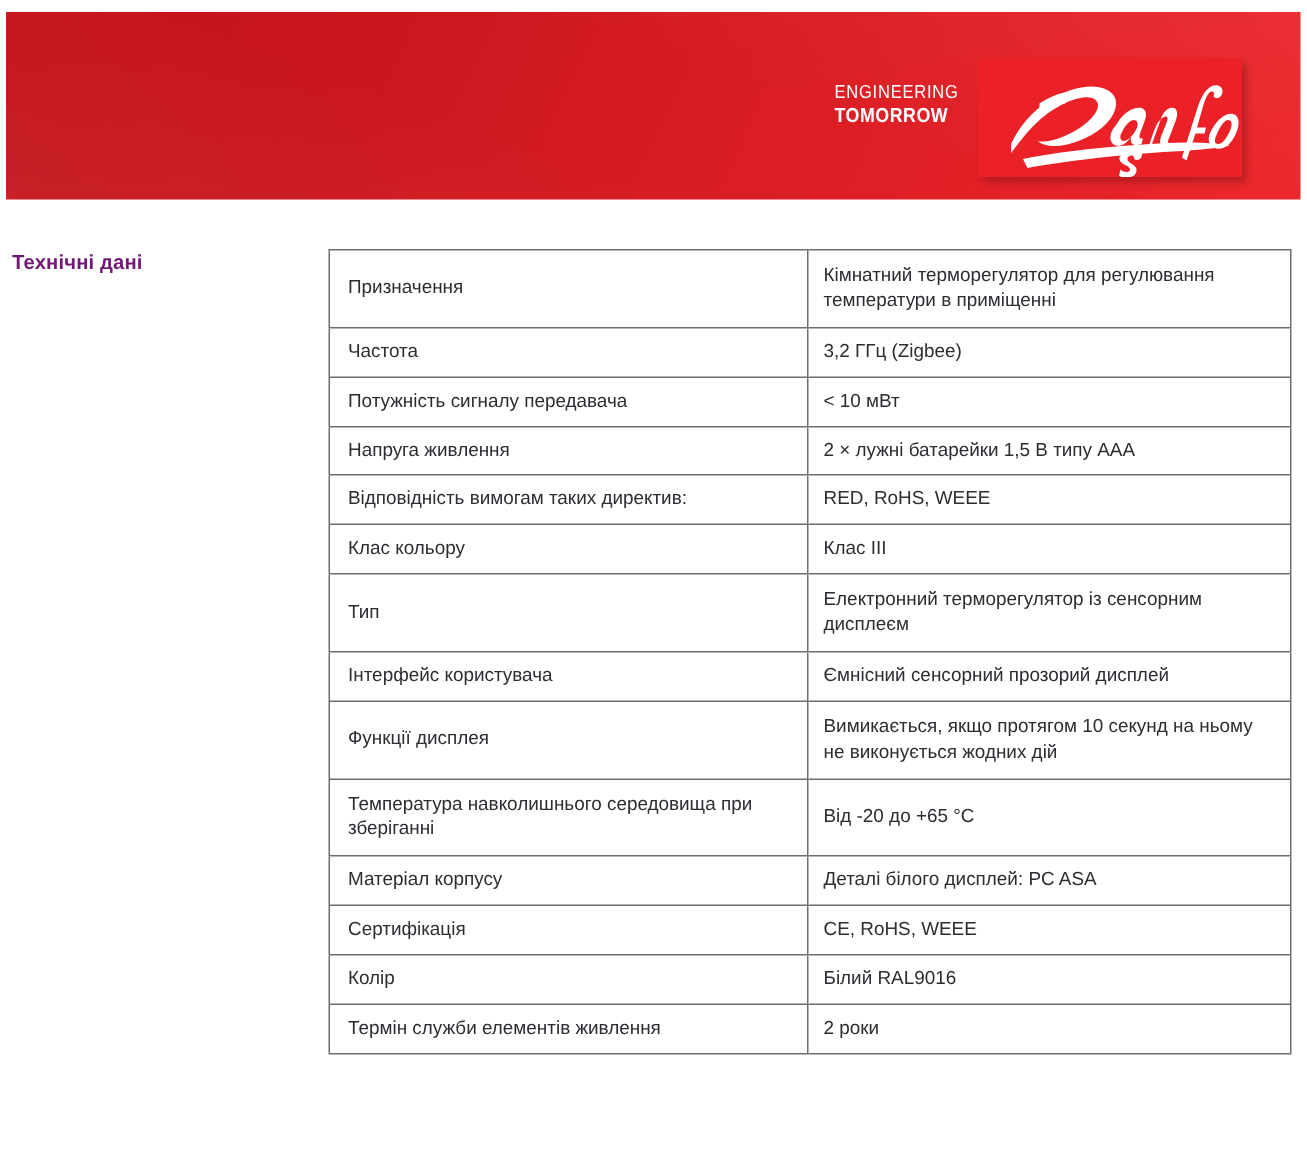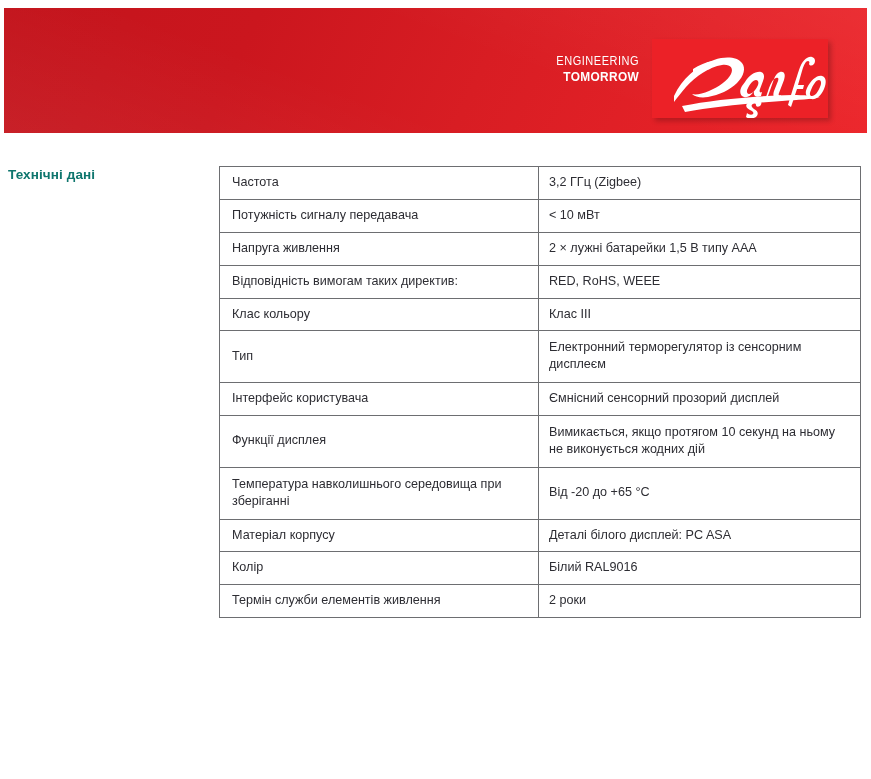--- a/index.html
+++ b/index.html
@@ -33,21 +33,21 @@
     background:
       linear-gradient(200deg, rgba(255,255,255,0.055) 0%, rgba(255,255,255,0.00) 42%),
       linear-gradient(20deg, rgba(255,255,255,0.05) 0%, rgba(255,255,255,0) 38%);
     pointer-events: none;
   }
 
   .tagline {
     position: absolute;
     right: 228px;
     top: 47px;
-    text-align: right;
+    text-align: left;
     color: #ffffff;
     line-height: 1.08;
     letter-spacing: 0.2px;
   }
   .tagline-top {
     display: block;
     font-size: 12.5px;
     font-weight: 400;
     transform: scaleX(0.88);
     transform-origin: right center;
@@ -78,21 +78,21 @@
     height: 100%;
   }
 
   
   .section-label {
     position: absolute;
     left: 8px;
     top: 167px;
     font-size: 13.5px;
     font-weight: 700;
-    color: #0f766e;
+    color: #701a75;
     letter-spacing: 0.1px;
   }
 
   
   .spec-table {
     position: absolute;
     left: 219px;
     top: 166px;
     width: 641px;
     border-collapse: collapse;
@@ -172,20 +172,24 @@
 </div>
 
 <div class="section-label">Технічні дані</div>
 
 <table class="spec-table">
   <colgroup>
     <col class="c-key">
     <col class="c-val">
   </colgroup>
   <tbody>
+      <tr class="tall">
+        <td class="key">Призначення</td>
+        <td class="val">Кімнатний терморегулятор для регулювання температури в приміщенні</td>
+      </tr>
       <tr>
         <td class="key">Частота</td>
         <td class="val">3,2 ГГц (Zigbee)</td>
       </tr>
       <tr>
         <td class="key">Потужність сигналу передавача</td>
         <td class="val">&lt; 10 мВт</td>
       </tr>
       <tr>
         <td class="key">Напруга живлення</td>
@@ -213,20 +217,24 @@
       </tr>
       <tr class="tall">
         <td class="key">Температура навколишнього середовища при зберіганні</td>
         <td class="val">Від -20 до +65 °C</td>
       </tr>
       <tr>
         <td class="key">Матеріал корпусу</td>
         <td class="val">Деталі білого дисплей: PC ASA</td>
       </tr>
       <tr>
+        <td class="key">Сертифікація</td>
+        <td class="val">CE, RoHS, WEEE</td>
+      </tr>
+      <tr>
         <td class="key">Колір</td>
         <td class="val">Білий RAL9016</td>
       </tr>
       <tr>
         <td class="key">Термін служби елементів живлення</td>
         <td class="val">2 роки</td>
       </tr>
     </tbody>
 </table>
 

